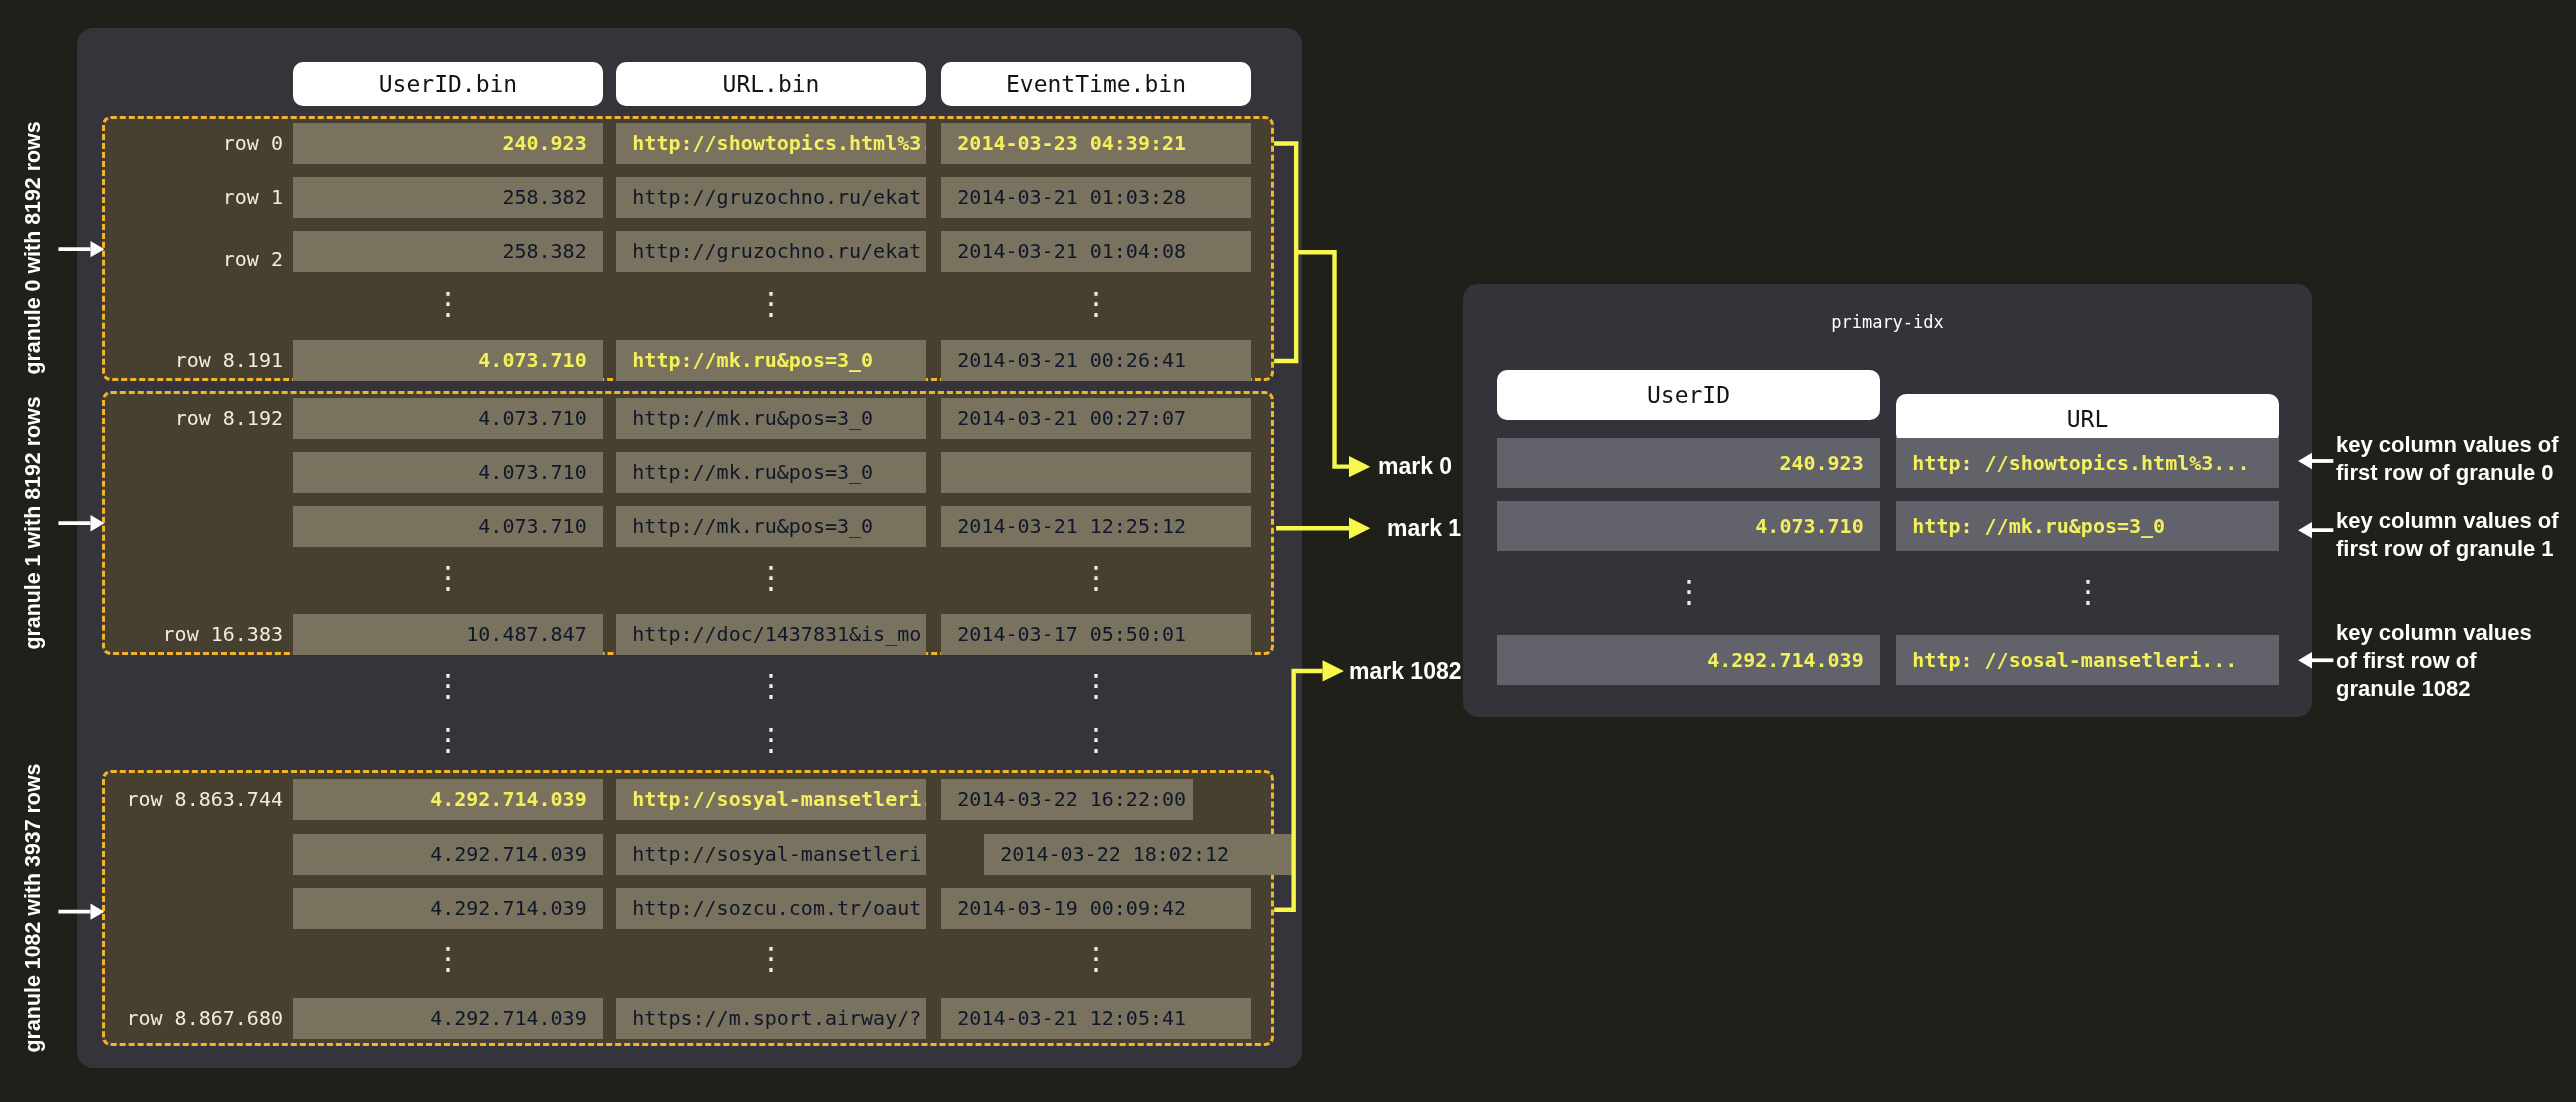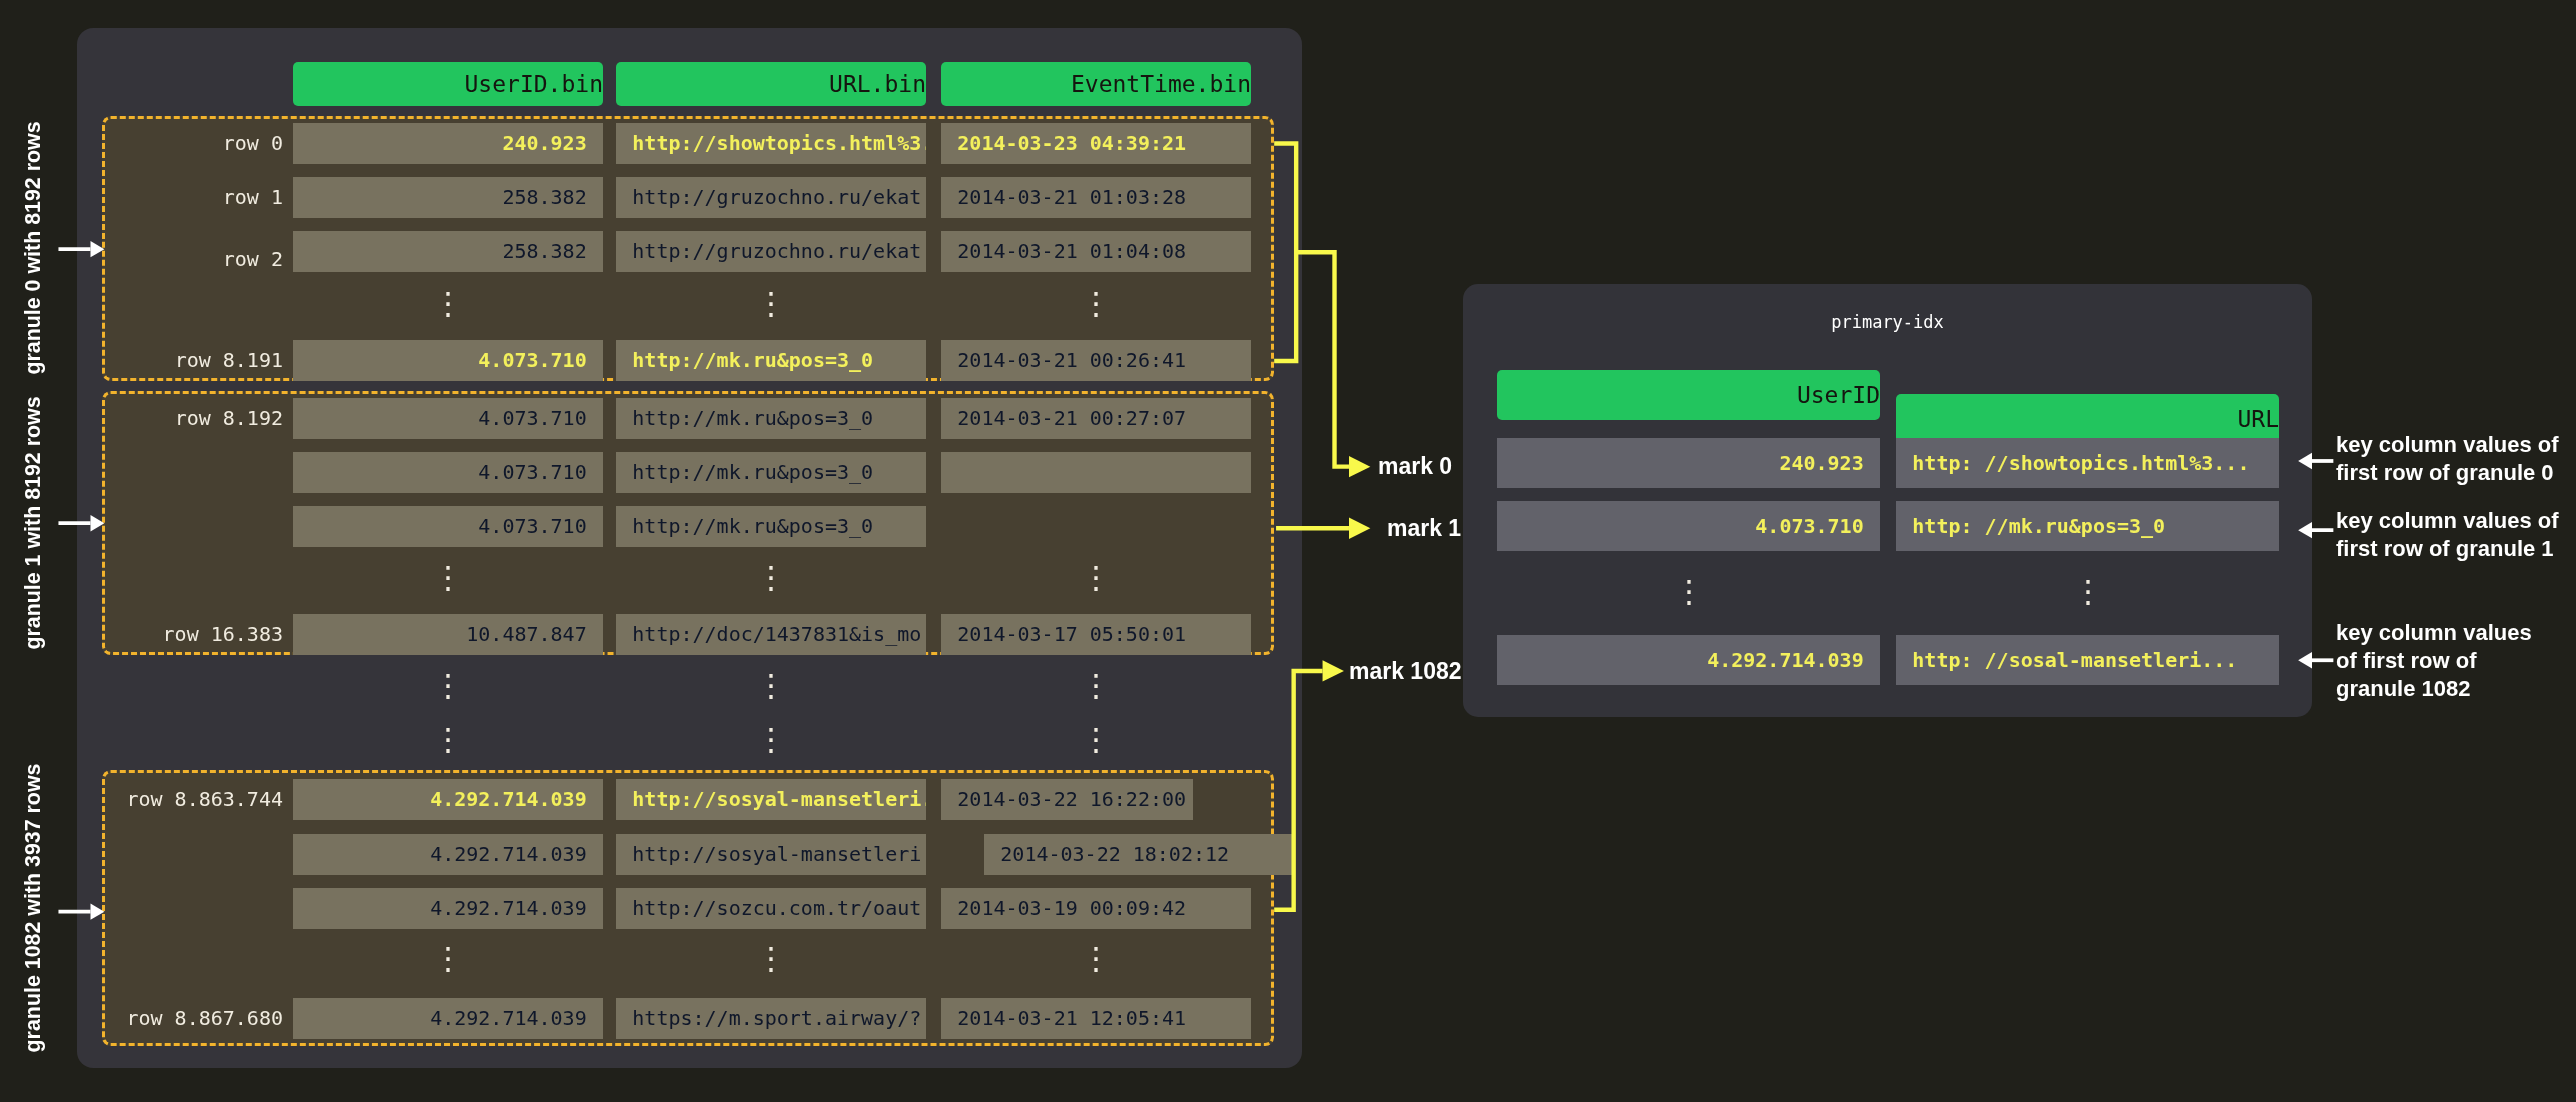--- a/index.html
+++ b/index.html
@@ -8,22 +8,22 @@
   .abs{position:absolute;}
 
   
   .files-panel{left:77px;top:28px;width:1225px;height:1040px;background:#35343a;border-radius:16.3px;}
   .idx-panel{left:1463px;top:284px;width:849px;height:433px;background:#333339;border-radius:15px;}
 
   
   .granule{left:102px;width:1172px;background:#474031;border:3.8px dashed #f2b32d;border-radius:8.8px;box-sizing:border-box;}
 
   
-  .pill{height:44px;background:#22c55e;border-radius:5px;color:#15150f;
-        font-size:23px;display:flex;align-items:center;justify-content:flex-end;}
+  .pill{height:44px;background:#ffffff;border-radius:10px;color:#15150f;
+        font-size:23px;display:flex;align-items:center;justify-content:center;}
   .pill-idx{height:50px;}
 
   
   .cell{height:41px;background:#78725f;color:#0f172a;font-size:20px;line-height:41px;
         white-space:nowrap;overflow:hidden;box-sizing:border-box;}
   .cell.num{text-align:right;padding-right:16.3px;}
   .cell.txt{text-align:left;padding-left:16.3px;}
   .cell.hl{color:#f3f05c;font-weight:bold;}
   .idx-cell{height:50px;background:#62626a;color:#f3f05c;font-weight:bold;font-size:20px;line-height:50px;
             white-space:nowrap;overflow:hidden;box-sizing:border-box;}
@@ -99,20 +99,21 @@
   <div class="abs cell num" style="left:293px;top:398px;width:310px;">4.073.710</div>
   <div class="abs cell txt" style="left:616px;top:398px;width:310px;">http://mk.ru&amp;pos=3_0</div>
   <div class="abs cell txt" style="left:941px;top:398px;width:310px;">2014-03-21 00:27:07</div>
 
   <div class="abs cell num" style="left:293px;top:452px;width:310px;">4.073.710</div>
   <div class="abs cell txt" style="left:616px;top:452px;width:310px;">http://mk.ru&amp;pos=3_0</div>
   <div class="abs cell txt" style="left:941px;top:452px;width:310px;"></div>
 
   <div class="abs cell num" style="left:293px;top:506px;width:310px;">4.073.710</div>
   <div class="abs cell txt" style="left:616px;top:506px;width:310px;">http://mk.ru&amp;pos=3_0</div>
+  <div class="abs cell txt" style="left:941px;top:506px;width:310px;">2014-03-21 12:25:12</div>
 
   <div class="abs vdots" style="left:429px;top:562px;">⋮</div>
   <div class="abs vdots" style="left:752px;top:562px;">⋮</div>
   <div class="abs vdots" style="left:1077px;top:562px;">⋮</div>
 
   <div class="abs row-label" style="left:84px;top:614px;">row 16.383</div>
   <div class="abs cell num" style="left:293px;top:614px;width:310px;">10.487.847</div>
   <div class="abs cell txt" style="left:616px;top:614px;width:310px;">http://doc/1437831&amp;is_mo...</div>
   <div class="abs cell txt" style="left:941px;top:614px;width:310px;">2014-03-17 05:50:01</div>
 

